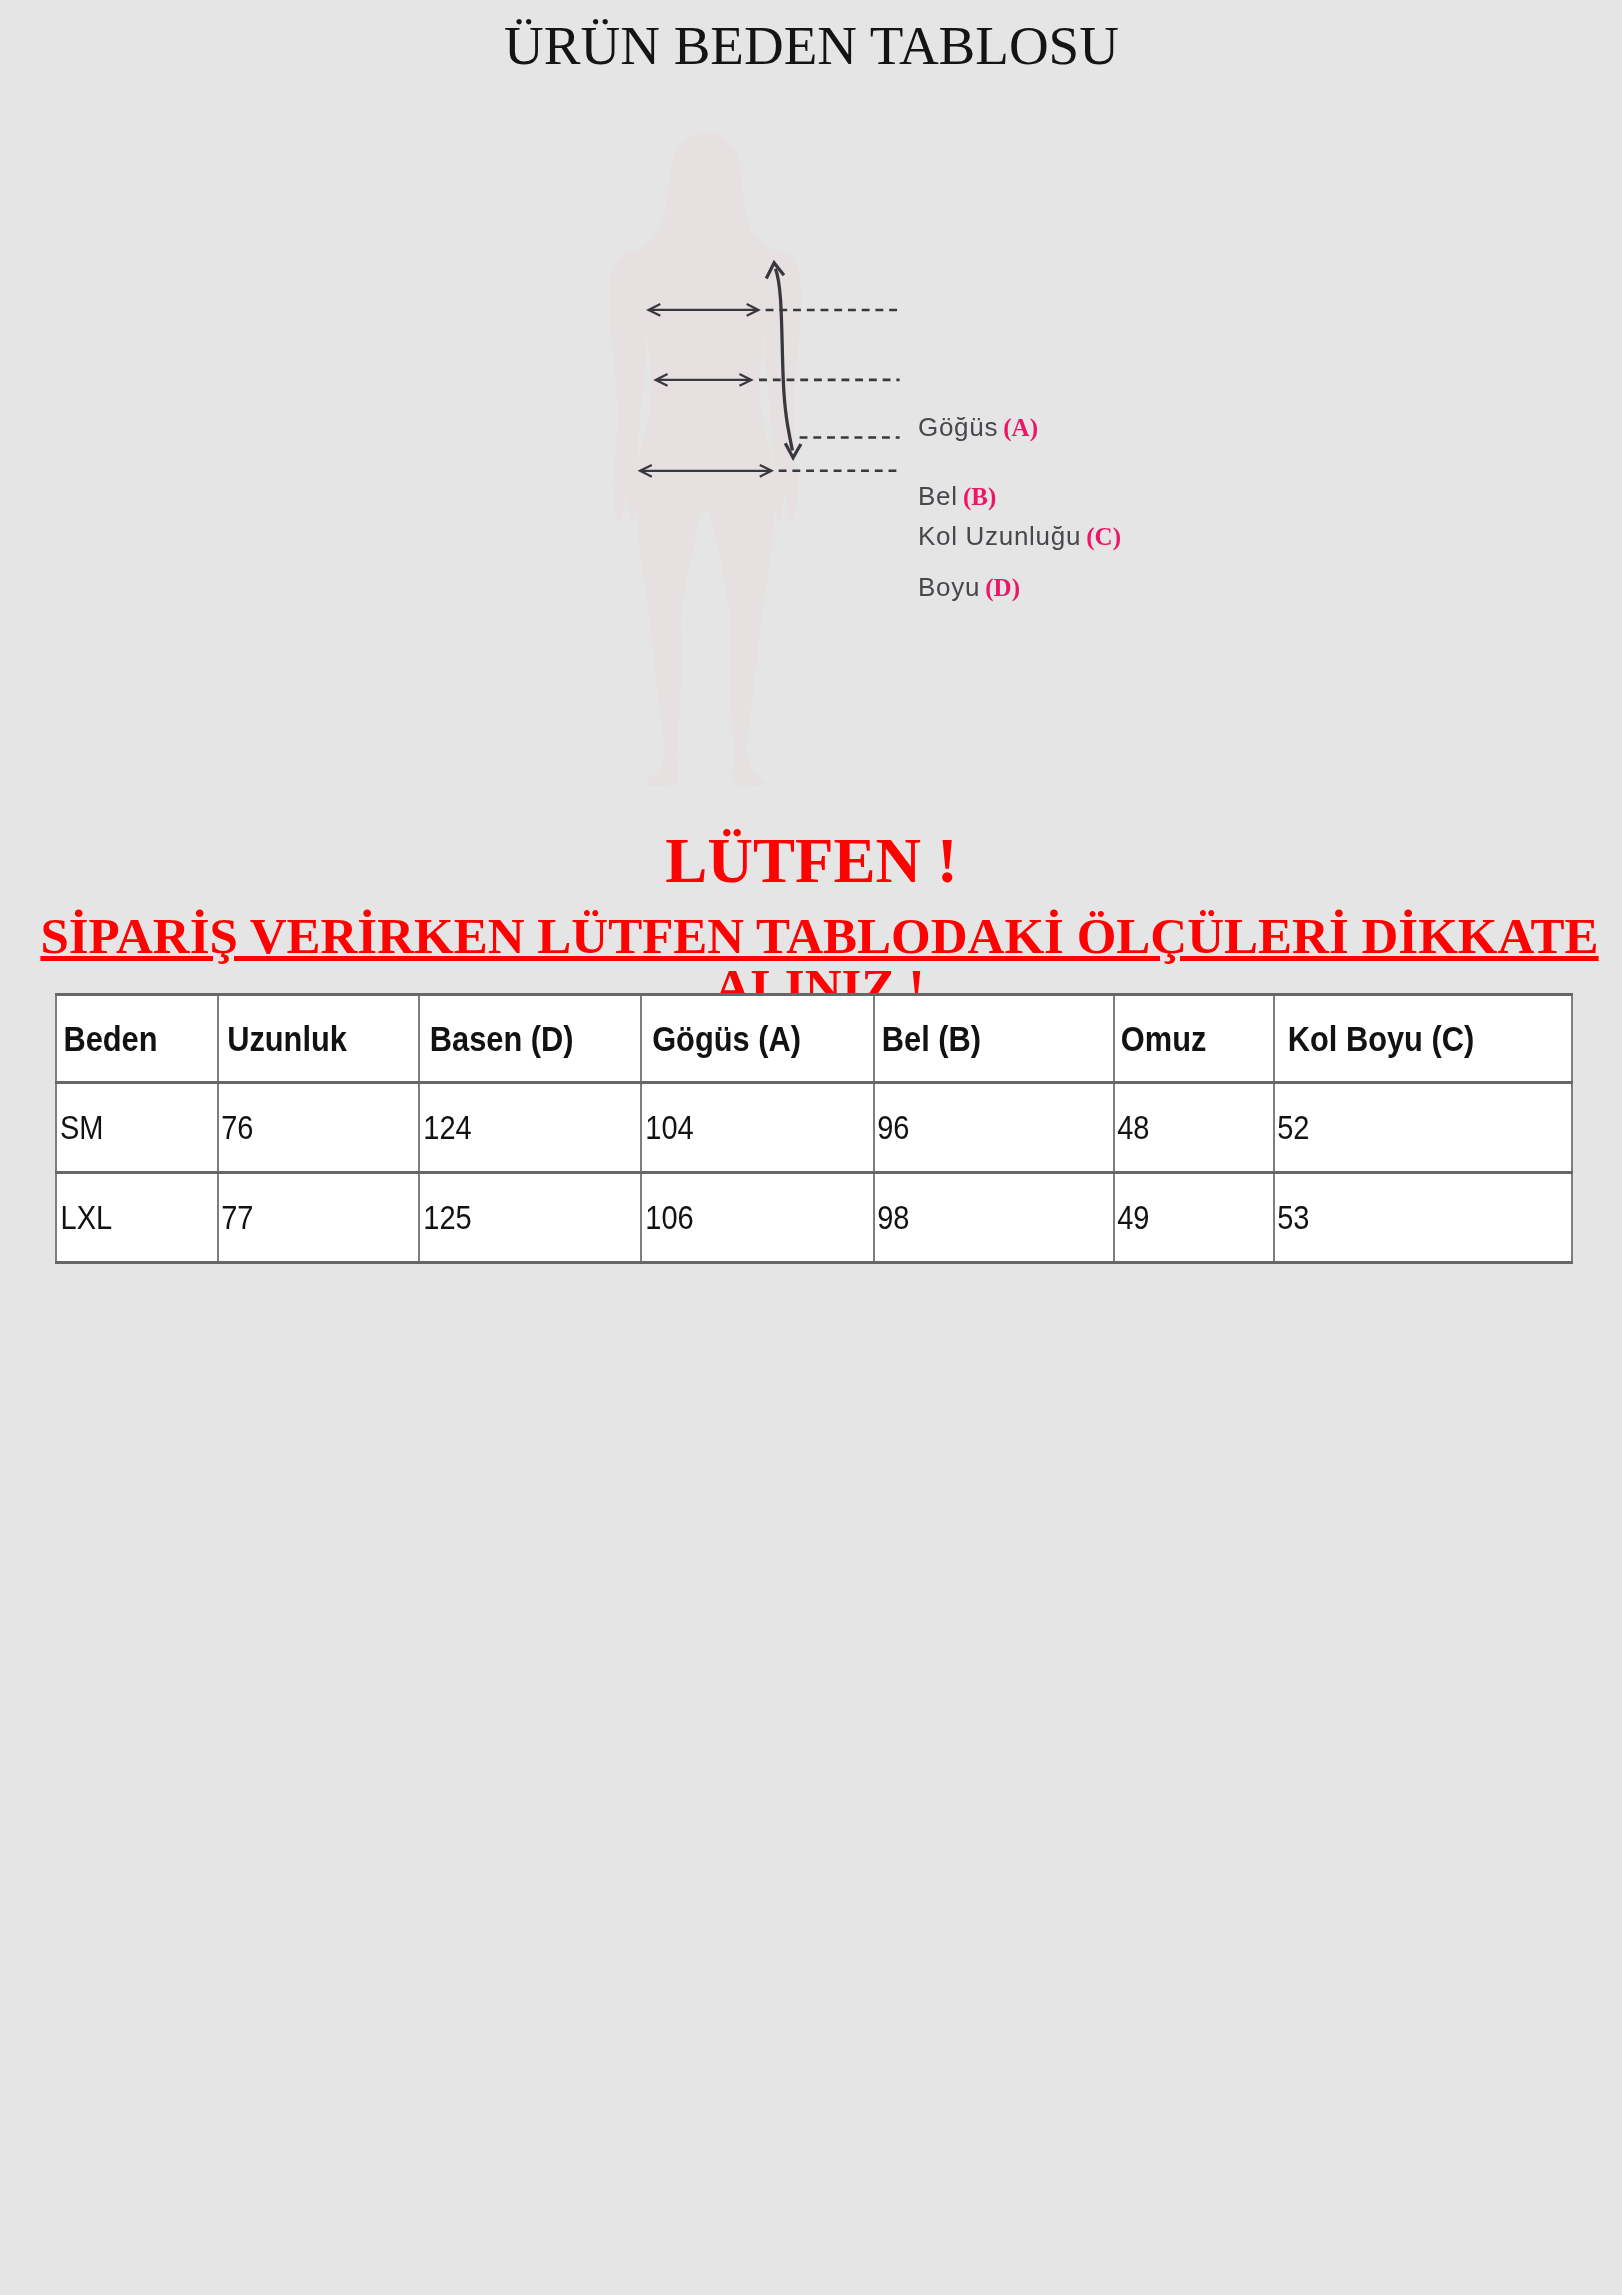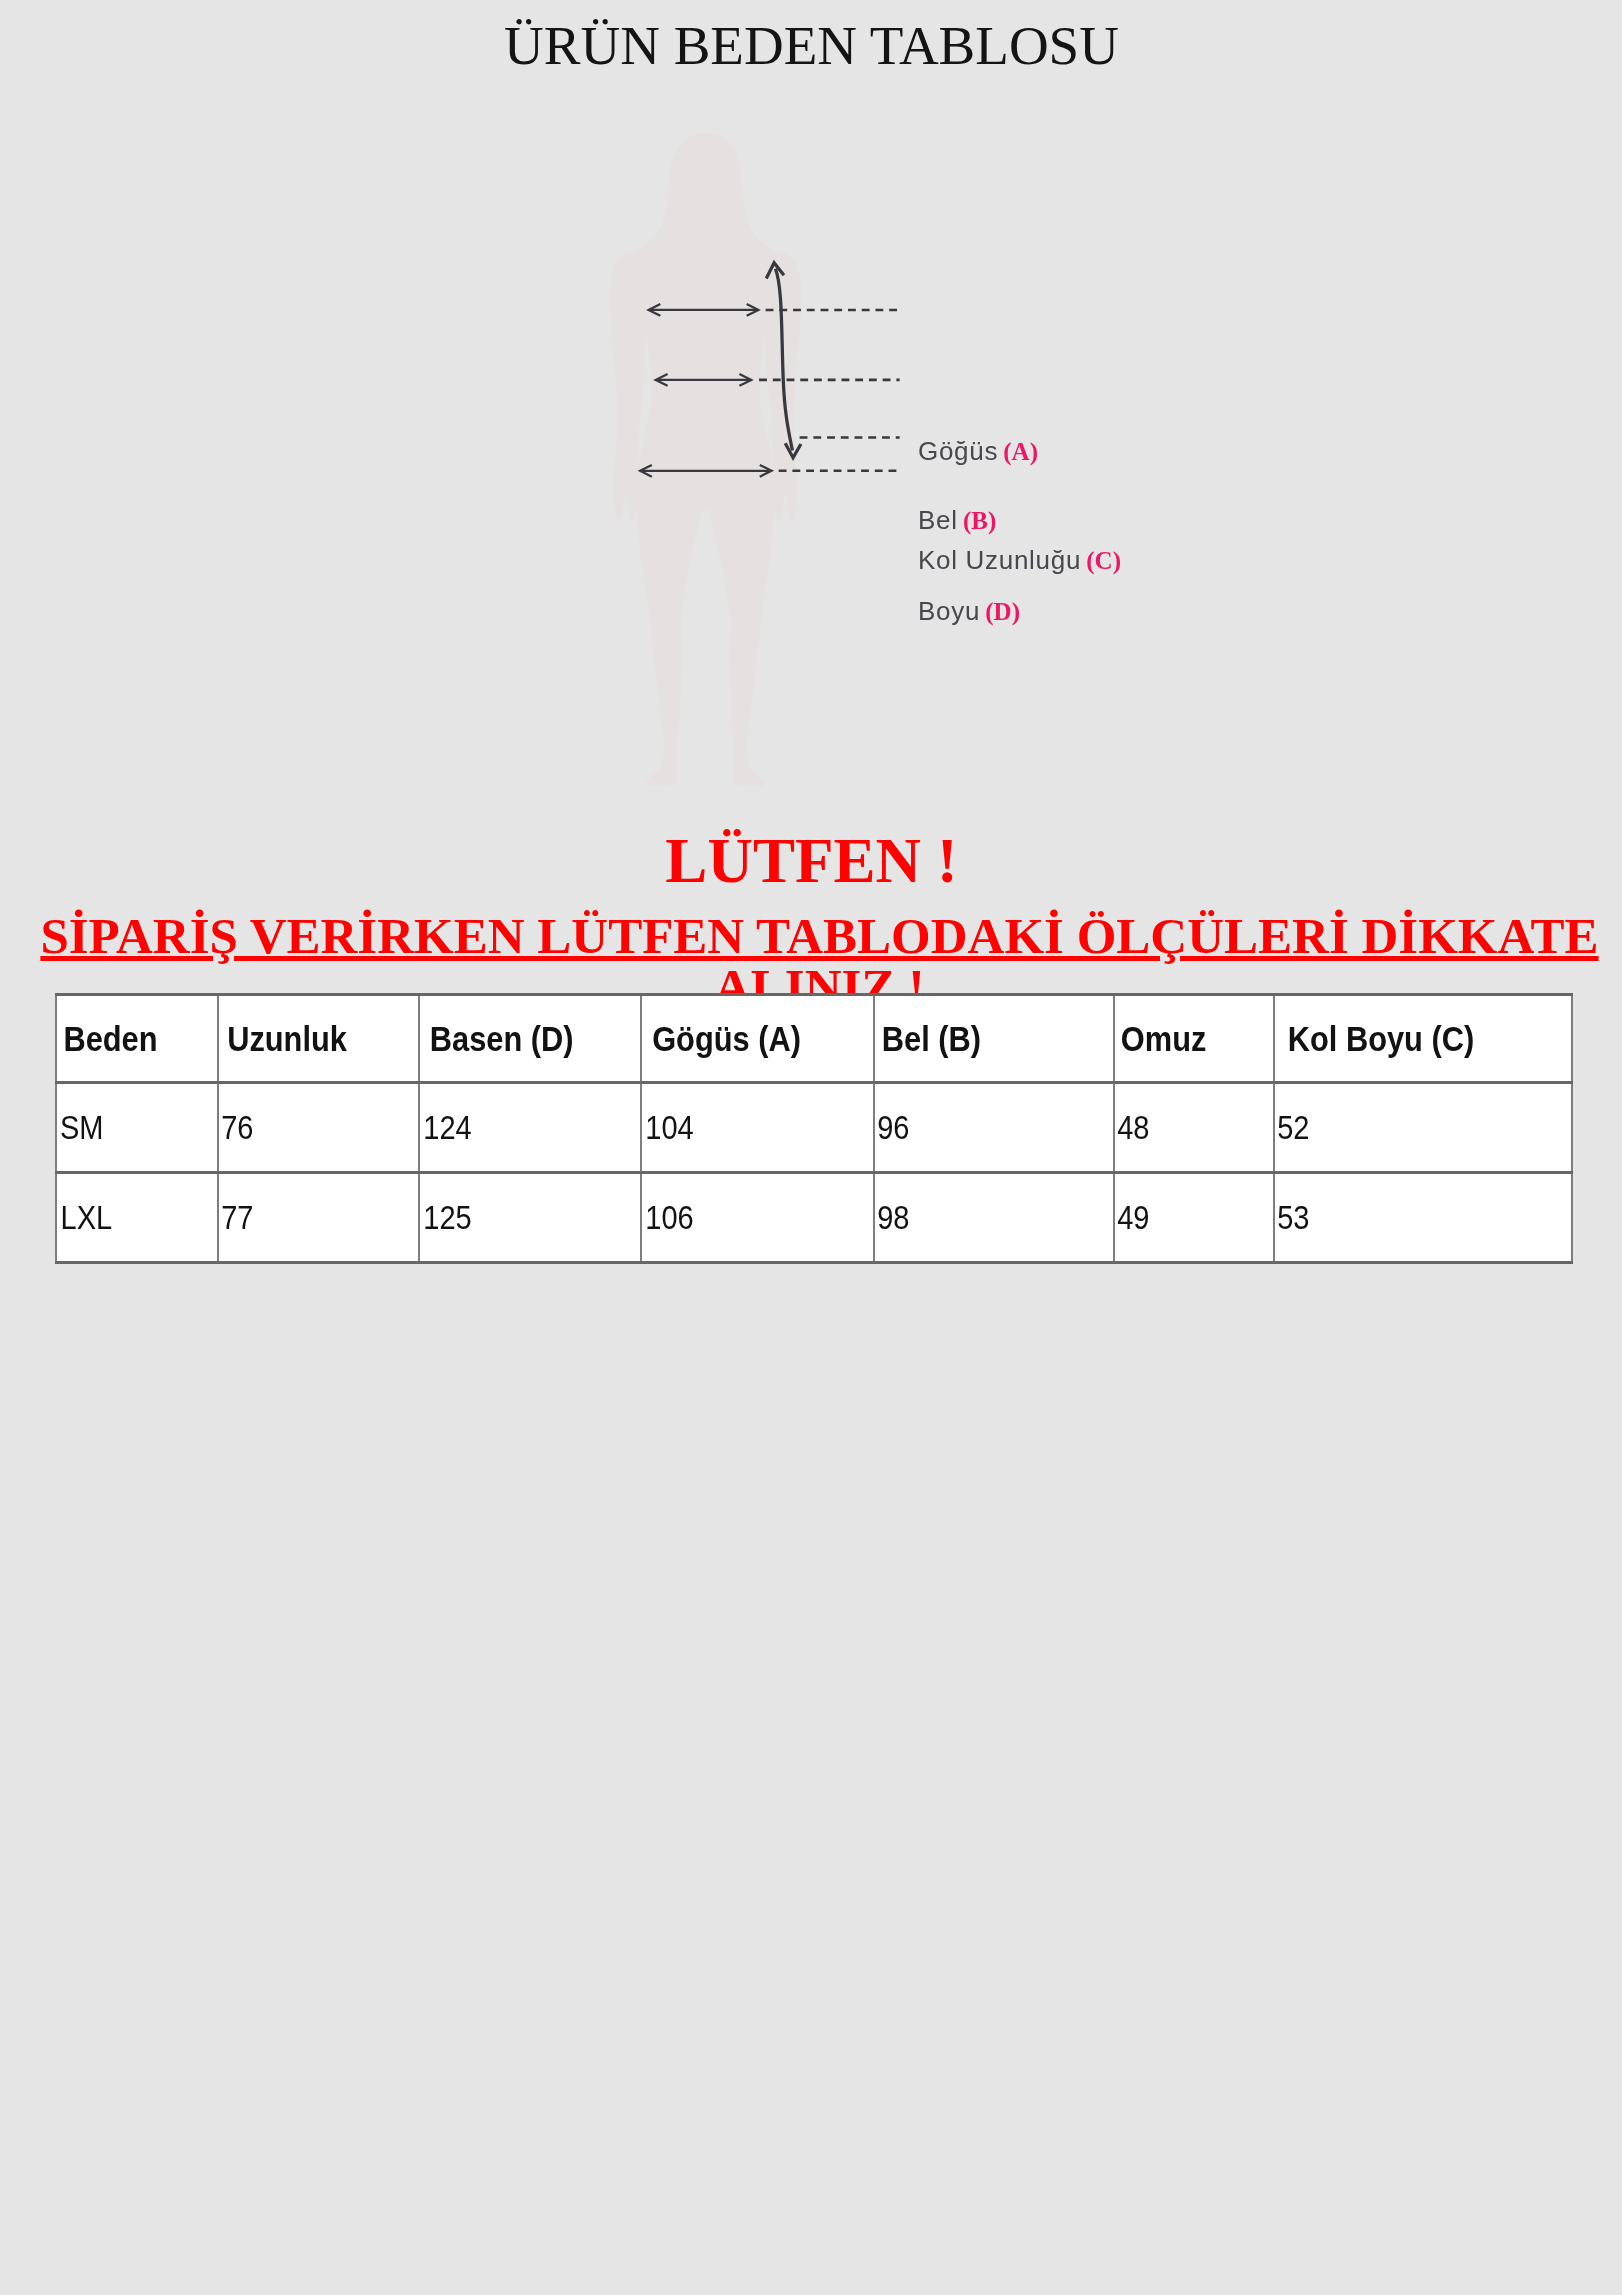--- a/index.html
+++ b/index.html
@@ -10,21 +10,21 @@
   }
   .page-title {
     position:absolute; top:15.7px; left:0; width:100%;
     text-align:center; font-family:"Liberation Serif", serif;
     font-size:55px; line-height:1.1; color:#141414; letter-spacing:0px;
   }
   .diagram { position:absolute; left:576px; top:118px; width:589px; height:684px; }
   .diagram svg { position:absolute; left:0; top:0; }
   .mlabel {
     position:absolute; left:342px; height:30px; line-height:30px;
-    white-space:nowrap; font-size:26px; color:#47474d; letter-spacing:0.7px;margin-top:24px;
+    white-space:nowrap; font-size:26px; color:#47474d; letter-spacing:0.7px;
   }
   .mlabel .letter {
     font-family:"Liberation Serif", serif; font-weight:bold;
     font-size:25px; color:#ee1566; margin-left:5.2px; letter-spacing:0;
   }
   .notice-heading {
     position:absolute; top:830px; left:0; width:100%; text-align:center;
     font-family:"Liberation Serif", serif; font-weight:bold;
     font-size:63px; line-height:1.0; color:#fe0202;
   }

